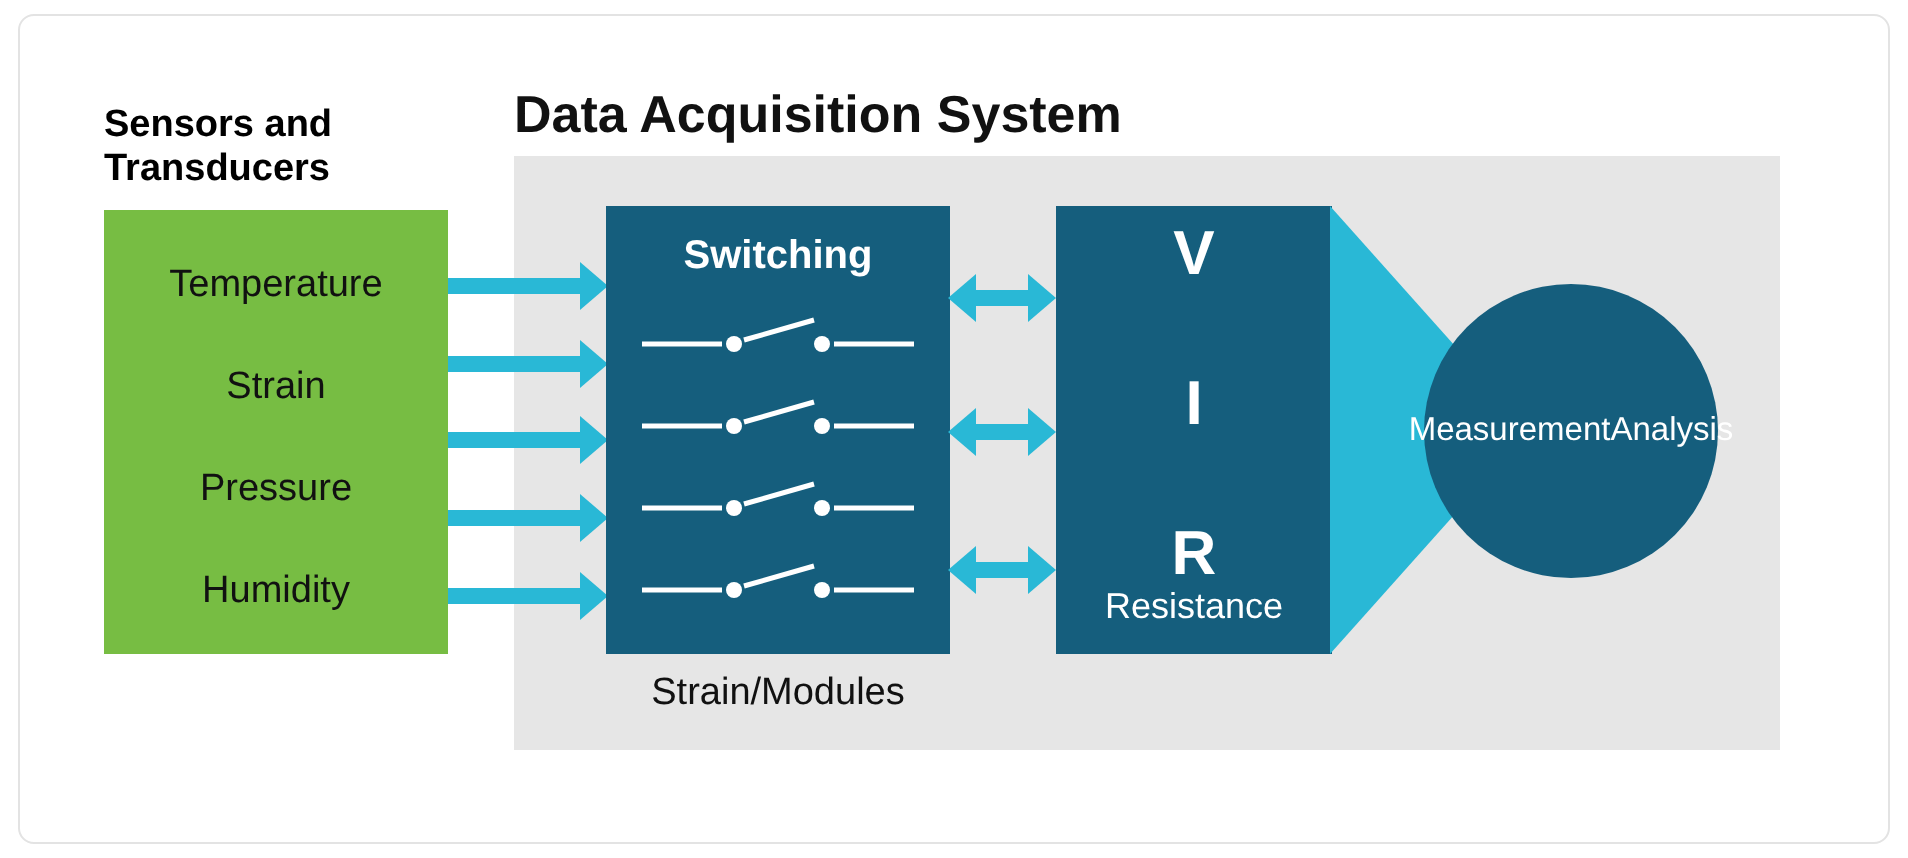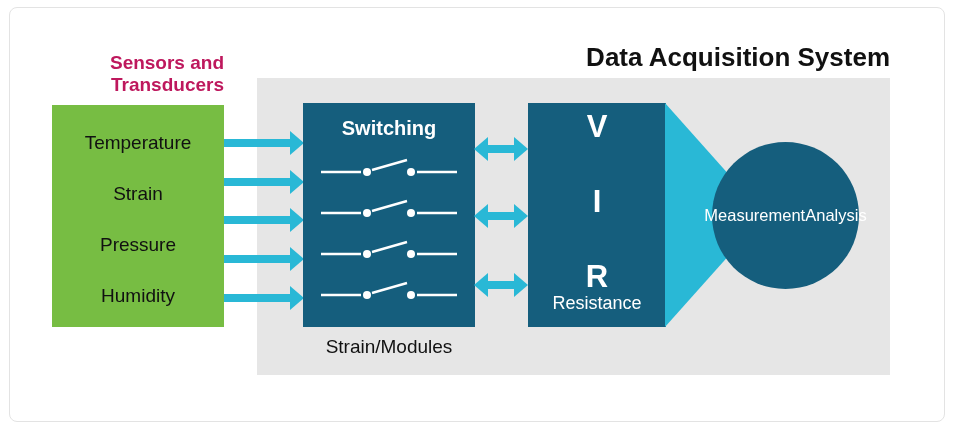--- a/index.html
+++ b/index.html
@@ -9,29 +9,29 @@
     background:#ffffff;
     font-family:"Liberation Sans", sans-serif;
     overflow:hidden;
   }
   .frame{
     position:absolute;left:9px;top:7px;right:9px;bottom:7px;
     border:1.5px solid #e3e3e3;border-radius:8px;
   }
   .title{
     position:absolute;left:257px;top:42px;width:633px;
-    text-align:right;font-size:26px;font-weight:bold;color:#111;
+    text-align:left;font-size:26px;font-weight:bold;color:#111;
   }
   .panel{
     position:absolute;left:257px;top:78px;width:633px;height:297px;
     background:#e6e6e6;
   }
   .sensors-heading{
     position:absolute;left:52px;top:52px;width:172px;
-    text-align:right;font-size:19px;font-weight:bold;color:#be185d;
+    text-align:left;font-size:19px;font-weight:bold;color:#000000;
     white-space:pre-line;line-height:1.15;
   }
   .green-box{
     position:absolute;left:52px;top:105px;width:172px;height:222px;
     background:#77bd43;
     display:flex;flex-direction:column;justify-content:space-around;
     padding:12px 0 6px 0;box-sizing:border-box;
   }
   .sensor-item{
     text-align:center;font-size:19px;color:#111;

